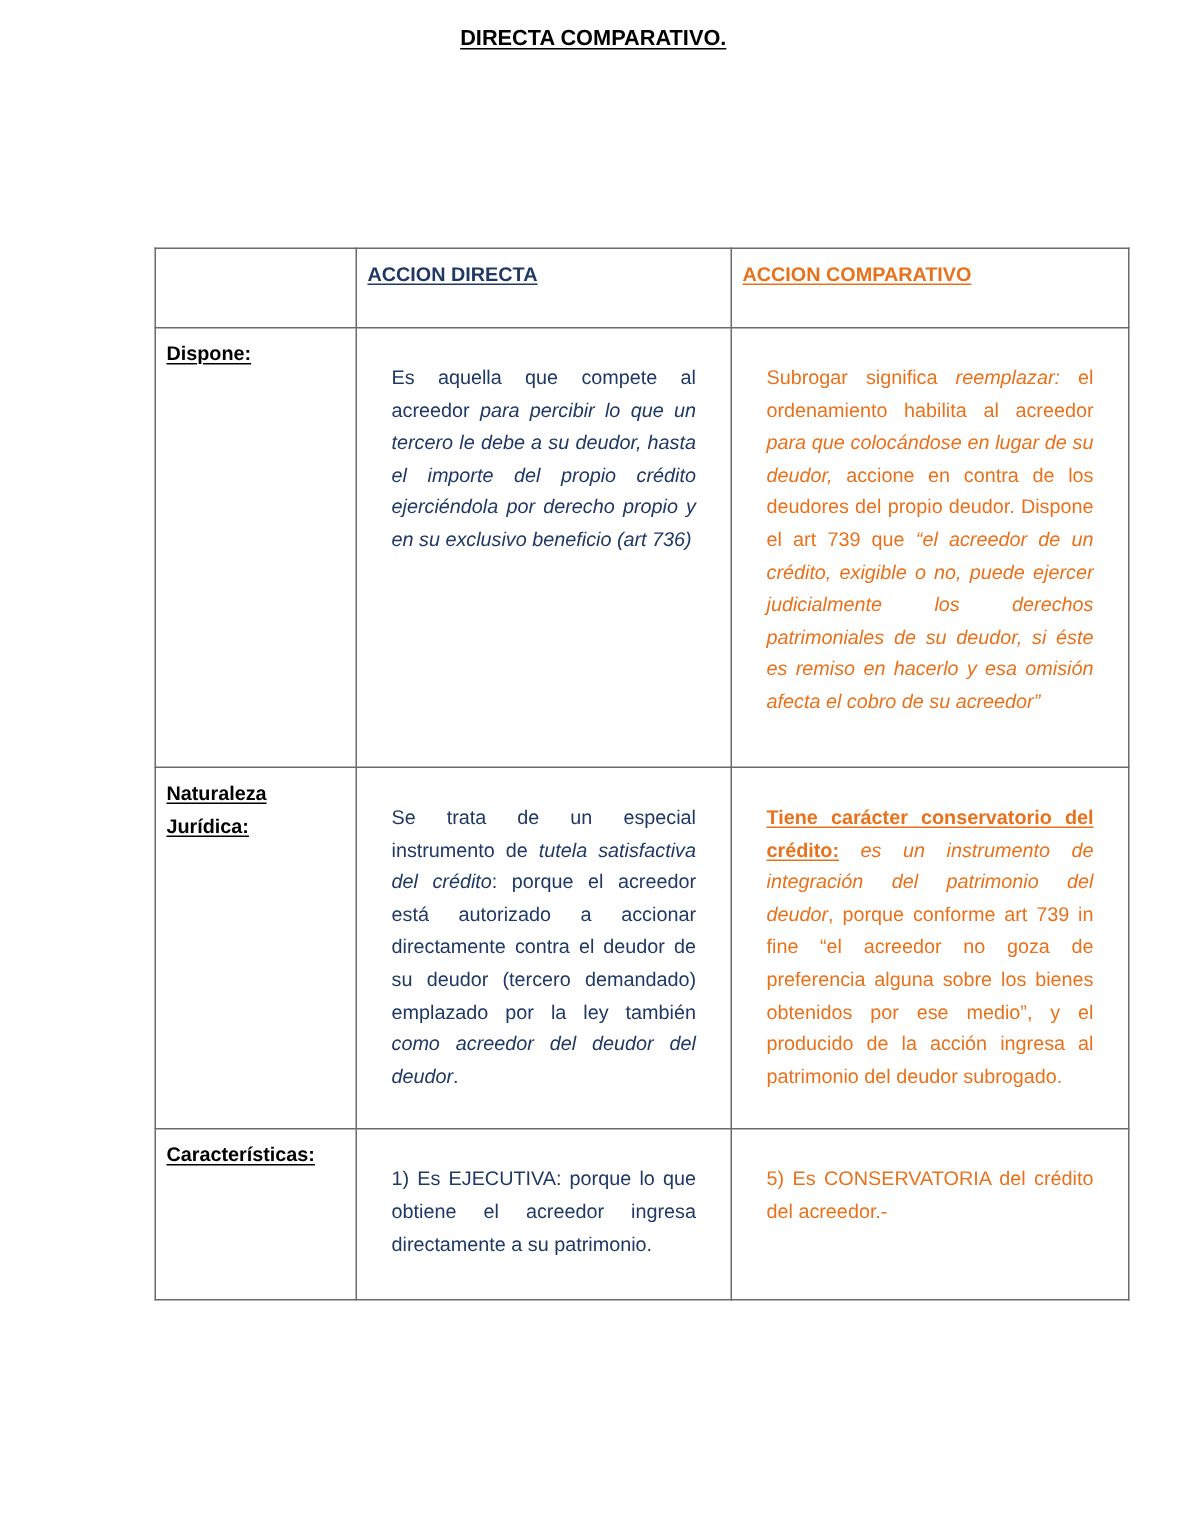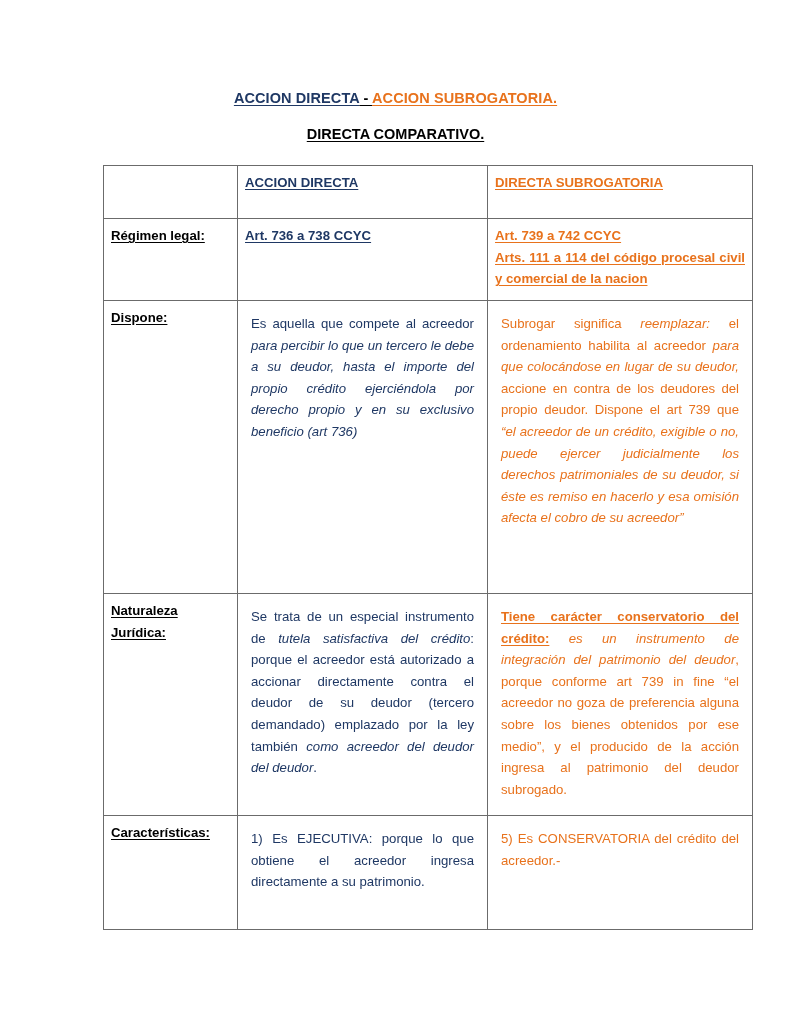--- a/index.html
+++ b/index.html
@@ -94,73 +94,58 @@
   .head-cell {
     font-weight: bold;
     font-size: 13.6px;
   }
   .head-cell .u {
     text-decoration: underline;
     text-underline-offset: 2px;
   }
 
   .just { text-align: justify; text-align-last: left; }
-  .just p { margin: 6px; }
+  .just p { margin: 16px; }
 
   .b  { font-weight: normal; }
   .i  { font-style: italic; }
   .bi { font-weight: normal; font-style: italic; }
   .u  { text-decoration: underline; text-underline-offset: 2px; }
   .bu { font-weight: bold; text-decoration: underline; text-underline-offset: 2px; }
 
   .regimen-line { display: block; }
 </style>
 </head>
 <body>
 
 <div class="page">
 
-  <h1 class="doc-title">
-    <span class="seg blue">ACCION DIRECTA</span><span class="seg black"> - </span><span class="seg orange">ACCION SUBROGATORIA.</span>
-  </h1>
 
   <h2 class="doc-subtitle">
     <span class="seg black">DIRECTA COMPARATIVO.</span>
   </h2>
 
   <table class="cmp-table">
     <colgroup>
       <col class="col-label">
       <col class="col-direct">
       <col class="col-subrog">
     </colgroup>
     <tbody>
 
       <tr class="row-header">
         <td></td>
         <td class="head-cell">
           <span class="u blue">ACCION DIRECTA</span>
         </td>
         <td class="head-cell">
-          <span class="u orange">DIRECTA SUBROGATORIA</span>
+          <span class="u orange">ACCION COMPARATIVO</span>
         </td>
       </tr>
 
-      <tr class="row-regimen">
-        <td class="label-cell">
-          <span class="lbl-line u">Régimen legal:</span>
-        </td>
-        <td>
-          <span class="regimen-line bu blue">Art. 736 a 738 CCYC</span>
-        </td>
-        <td class="just">
-          <span class="regimen-line bu orange">Art. 739 a 742 CCYC</span>
-          <span class="bu orange" style="display:block;text-align:justify;text-align-last:left;">Arts. 111 a 114 del código procesal civil y comercial de la nacion</span>
-        </td>
-      </tr>
 
       <tr class="row-concepto">
         <td class="label-cell">
           <span class="lbl-line u">Dispone:</span>
         </td>
         <td class="just blue">
           <p><span>Es aquella que compete al acreedor </span><span class="bi">para percibir lo que un tercero le debe a su deudor, hasta el importe del propio crédito ejerciéndola por derecho propio y en su exclusivo beneficio (art 736)</span></p>
         </td>
         <td class="just orange">
           <p><span class="b">Subrogar</span><span> significa </span><span class="bi">reemplazar:</span><span> el ordenamiento habilita al </span><span class="b">acreedor</span><span class="i"> para que colocándose en lugar de su deudor,</span><span class="b"> accione en contra de los deudores del propio deudor</span><span>. Dispone el art 739 que </span><span class="i">“el acreedor de un crédito, exigible o no, puede ejercer judicialmente los derechos patrimoniales de su deudor, si éste es remiso en hacerlo y esa omisión afecta el cobro de su acreedor”</span></p>

